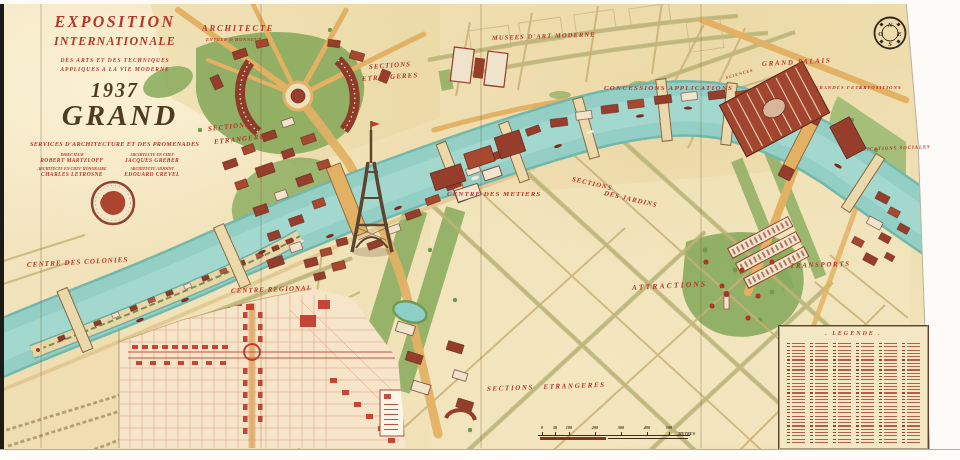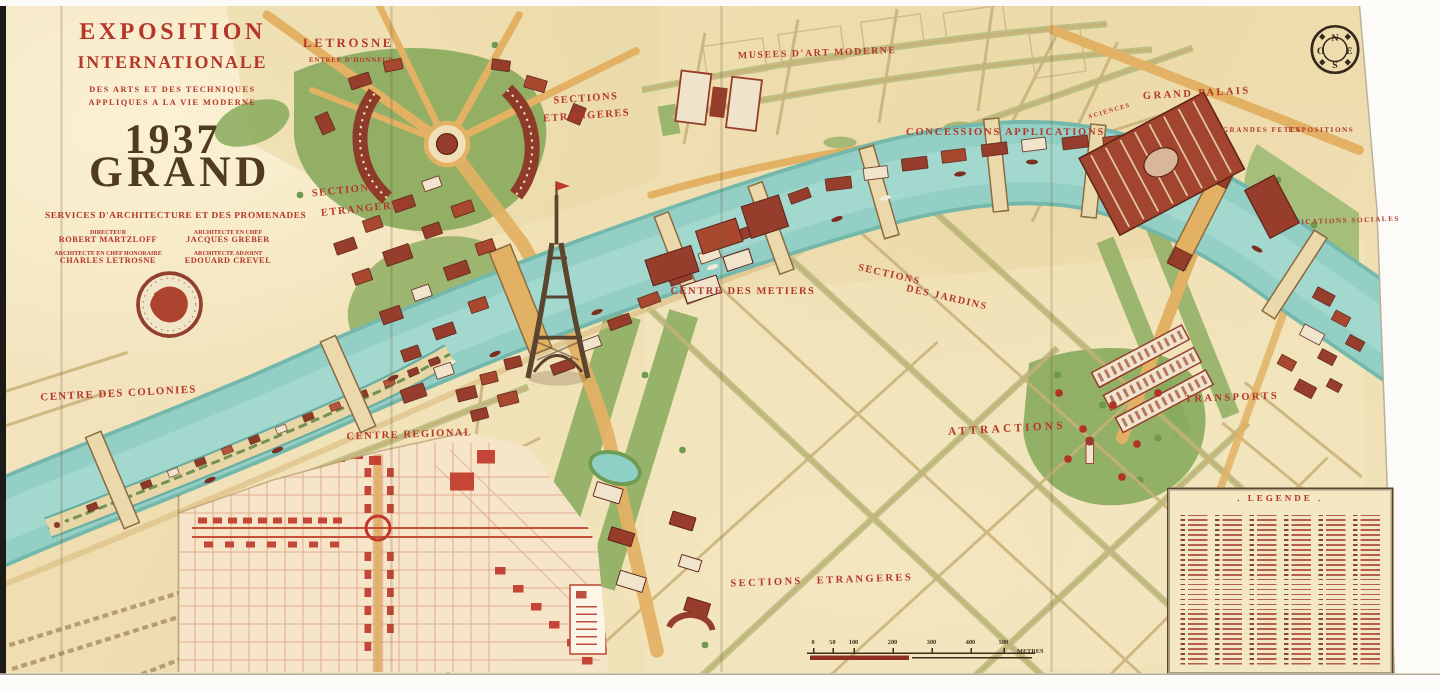--- a/index.html
+++ b/index.html
@@ -2,21 +2,21 @@
 <html><head>
 <meta charset="utf-8">
 <style>
   html,body{margin:0;padding:0;}
   body{width:960px;height:460px;position:relative;background:#ffffff;overflow:hidden;
        font-family:"Liberation Serif","DejaVu Serif",serif;}
   .sheet{position:absolute;inset:0;
     background:
       radial-gradient(ellipse 420px 260px at 12% 18%, rgba(252,243,214,.9), rgba(252,243,214,0) 70%),
       radial-gradient(ellipse 600px 300px at 60% 80%, rgba(246,235,200,.7), rgba(246,235,200,0) 75%),
-      linear-gradient(115deg,#f3e5c2 0%,#f0e0b4 35%,#ecd9a8 62%,#f1e2b8 100%);}
+      linear-gradient(115deg,#f3e5c2 0%,#f0e0b4 35%,#ecd9a8 62%,#f1e2b8 100%); font-style: italic;}
   svg.art{position:absolute;left:0;top:0;}
   
   .ml{position:absolute;color:#b5372a;font-weight:700;white-space:nowrap;
       transform-origin:left center;letter-spacing:1px;line-height:1;}
   
   .tb{position:absolute;text-align:center;line-height:1;white-space:nowrap;font-weight:700;}
   .red{color:#b5372a;} .dark{color:#4f3a22;}
   
   .legend{position:absolute;left:778px;top:325px;width:149px;height:123px;
       background:#f4e7c3;border:1.5px solid #5a4430;box-shadow:inset 0 0 0 1px rgba(90,68,48,.45);}
@@ -544,35 +544,35 @@
 
   <path d="M906,0 L960,0 L960,460 L930,460 L925,330 L918,140 Z" fill="#fcfbf7"></path>
   <path d="M906,0 L918,140 L925,330 L930,460" fill="none" stroke="#b9b09d" stroke-width="1"></path>
 </svg>
 
 <div>
   <div class="tb red" style="left:30px;top:14px;width:170px;font-size:16px;letter-spacing:2.4px;">EXPOSITION</div>
   <div class="tb red" style="left:25px;top:35px;width:180px;font-size:12px;letter-spacing:1.2px;">INTERNATIONALE</div>
   <div class="tb red" style="left:30px;top:58px;width:170px;font-size:5.5px;letter-spacing:1px;">DES ARTS ET DES TECHNIQUES</div>
   <div class="tb red" style="left:30px;top:67px;width:170px;font-size:5.5px;letter-spacing:1px;">APPLIQUES A LA VIE MODERNE</div>
-  <div class="tb dark" style="left:35px;top:80px;width:160px;font-size:28px;letter-spacing:2px;">1937</div>
+  <div class="tb dark" style="left:35px;top:80px;width:160px;font-size:20px;letter-spacing:2px;">1937</div>
   <div class="tb dark" style="left:35px;top:101px;width:170px;font-size:29px;letter-spacing:3px;">GRAND</div>
   <div class="tb red" style="left:30px;top:141px;width:165px;font-size:6.2px;letter-spacing:.4px;">SERVICES D'ARCHITECTURE ET DES PROMENADES</div>
   <div class="tb red" style="left:17px;top:153px;width:110px;font-size:4px;">DIRECTEUR</div>
   <div class="tb red" style="left:17px;top:158px;width:110px;font-size:5.5px;letter-spacing:.4px;">ROBERT MARTZLOFF</div>
   <div class="tb red" style="left:97px;top:153px;width:110px;font-size:4px;">ARCHITECTE EN CHEF</div>
   <div class="tb red" style="left:97px;top:158px;width:110px;font-size:5.5px;letter-spacing:.4px;">JACQUES GREBER</div>
   <div class="tb red" style="left:17px;top:167px;width:110px;font-size:4px;">ARCHITECTE EN CHEF HONORAIRE</div>
   <div class="tb red" style="left:17px;top:172px;width:110px;font-size:5.5px;letter-spacing:.4px;">CHARLES LETROSNE</div>
   <div class="tb red" style="left:97px;top:167px;width:110px;font-size:4px;">ARCHITECTE ADJOINT</div>
   <div class="tb red" style="left:97px;top:172px;width:110px;font-size:5.5px;letter-spacing:.4px;">EDOUARD CREVEL</div>
 </div>
 
 <div>
-  <span class="ml" style="left:202px;top:24px;font-size:8.5px;letter-spacing:1.8px;">LETROSNE</span>
+  <span class="ml" style="left:202px;top:24px;font-size:8.5px;letter-spacing:1.8px;">ARCHITECTE</span>
   <span class="ml" style="left:206px;top:38px;font-size:4.5px;letter-spacing:.6px;">ENTREE D'HONNEUR</span>
   <span class="ml" style="left:369px;top:64px;font-size:7px;transform:rotate(-4deg);">SECTIONS</span>
   <span class="ml" style="left:362px;top:76px;font-size:7px;transform:rotate(-4deg);">ETRANGERES</span>
   <span class="ml" style="left:492px;top:35px;font-size:6.5px;letter-spacing:1.1px;transform:rotate(-2deg);">MUSEES D'ART MODERNE</span>
   <span class="ml" style="left:604px;top:85px;font-size:7px;letter-spacing:1.2px;">CONCESSIONS APPLICATIONS</span>
   <span class="ml" style="left:762px;top:61px;font-size:7px;letter-spacing:1.6px;transform:rotate(-3deg);">GRAND PALAIS</span>
   <span class="ml" style="left:726px;top:76px;font-size:4.2px;transform:rotate(-16deg);">SCIENCES</span>
   <span class="ml" style="left:815px;top:86px;font-size:4.8px;">GRANDES FETES</span>
   <span class="ml" style="left:859px;top:86px;font-size:4.8px;">EXPOSITIONS</span>
   <span class="ml" style="left:208px;top:126px;font-size:7px;transform:rotate(-6deg);">SECTIONS</span>

